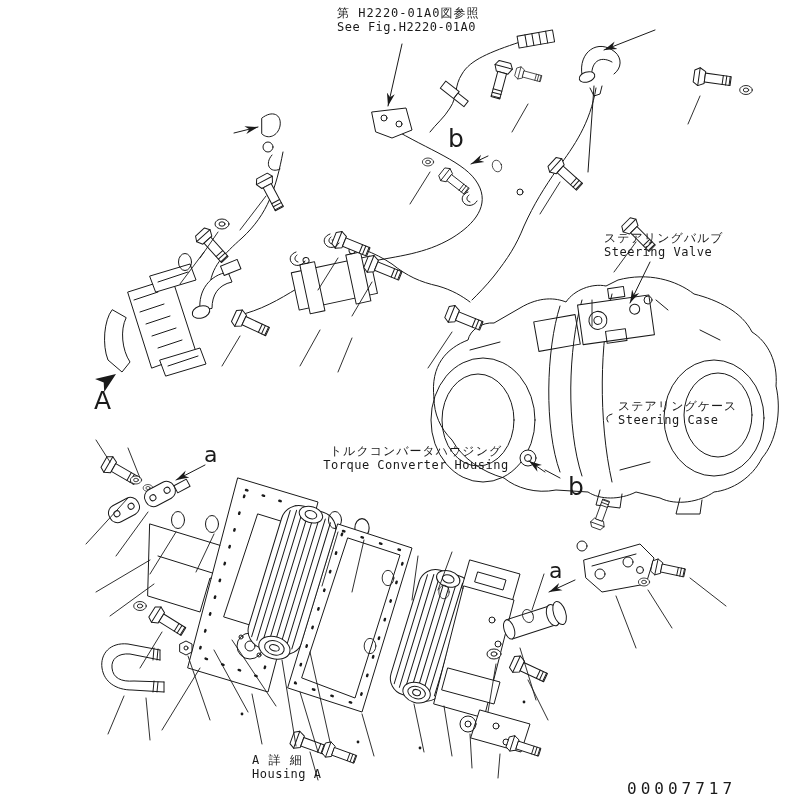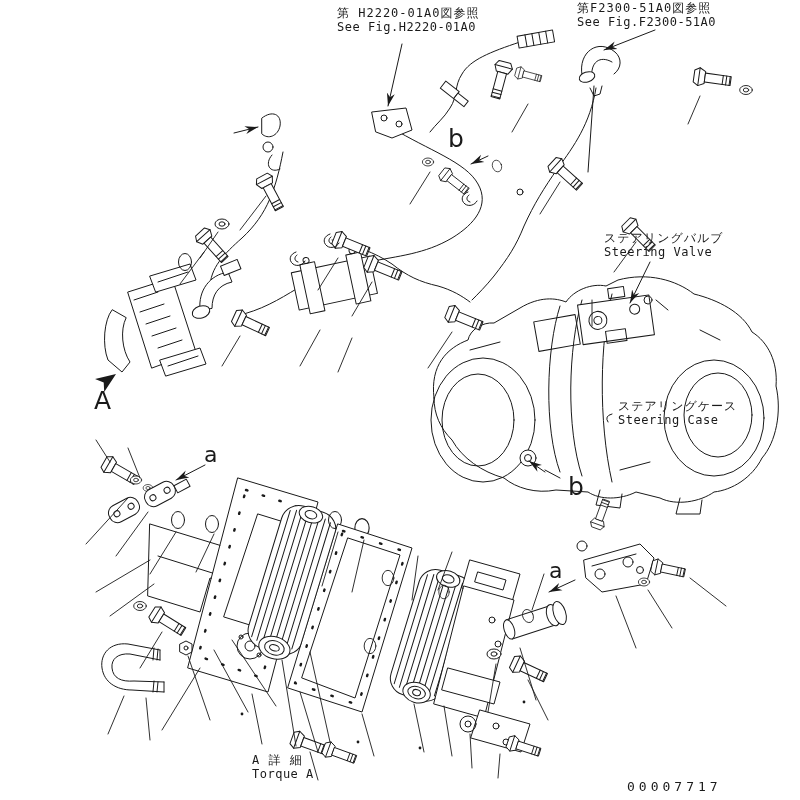--- a/index.html
+++ b/index.html
@@ -5,21 +5,21 @@
   html,body{margin:0;padding:0;background:#fff;}
   .page{position:relative;width:800px;height:800px;background:#ffffff;overflow:hidden;
         font-family:"DejaVu Sans Mono","Liberation Mono",monospace;color:#1a1a1a;padding-left:48px;}
   .page svg{position:absolute;left:0;top:0;}
   .lbl{position:absolute;font-size:12px;line-height:14px;white-space:nowrap;letter-spacing:.5px;}
   .lbl .jp{letter-spacing:1px;}
   .lbl.center{text-align:center;}
   .marker{position:absolute;font-family:"DejaVu Sans","Liberation Sans",sans-serif;
           font-size:22px;line-height:22px;font-weight:400;}
   .marker.big{font-size:25px;}
-  .partno{position:absolute;font-size:13px;letter-spacing:4px;}
+  .partno{position:absolute;font-size:16px;letter-spacing:4px;}
   .jpwide{letter-spacing:6px;}
 </style>
 </head>
 <body>
 
 <div class="page">
 
 <svg width="800" height="800" viewBox="0 0 800 800">
   <defs>
     <marker id="ah" markerWidth="14" markerHeight="10" refX="13" refY="5" orient="auto">
@@ -321,42 +321,40 @@
           <circle cx="420" cy="748" r="1.4"></circle>
     </g>
   </g>
 </svg>
 
 <div class="lbl" style="left:337px;top:6px;">
   <div class="jp">第 H2220-01A0図参照</div>
   <div>See Fig.H2220-01A0</div>
 </div>
 
-<div class="lbl" style="left:577px;top:1px;">
-  <div class="jp">第F2300-51A0図参照</div>
-  <div>See Fig.F2300-51A0</div>
-</div>
 
 
 <div class="lbl" style="left:618px;top:399px;">
   <div class="jp">ステアリングケース</div>
   <div>Steering Case</div>
 </div>
 
 <div class="lbl" style="left:604px;top:231px;">
   <div class="jp">ステアリングバルブ</div>
   <div>Steering Valve</div>
 </div>
 
 <div class="lbl center" style="left:308px;top:444px;width:216px;">
+  <div class="jp">トルクコンバータハウジング</div>
+  <div>Torque Converter Housing</div>
 </div>
 
 <div class="lbl" style="left:252px;top:753px;">
   <div class="jp jpwide">A 詳 細</div>
-  <div>Torque A</div>
+  <div>Housing A</div>
 </div>
 
 <div class="partno" style="left:627px;top:779px;">00007717</div>
 
 <div class="marker big" style="left:94px;top:390px;">A</div>
 <div class="marker" style="left:204px;top:444px;">a</div>
 <div class="marker" style="left:549px;top:560px;">a</div>
 <div class="marker big" style="left:448px;top:128px;">b</div>
 <div class="marker big" style="left:568px;top:476px;">b</div>
 

